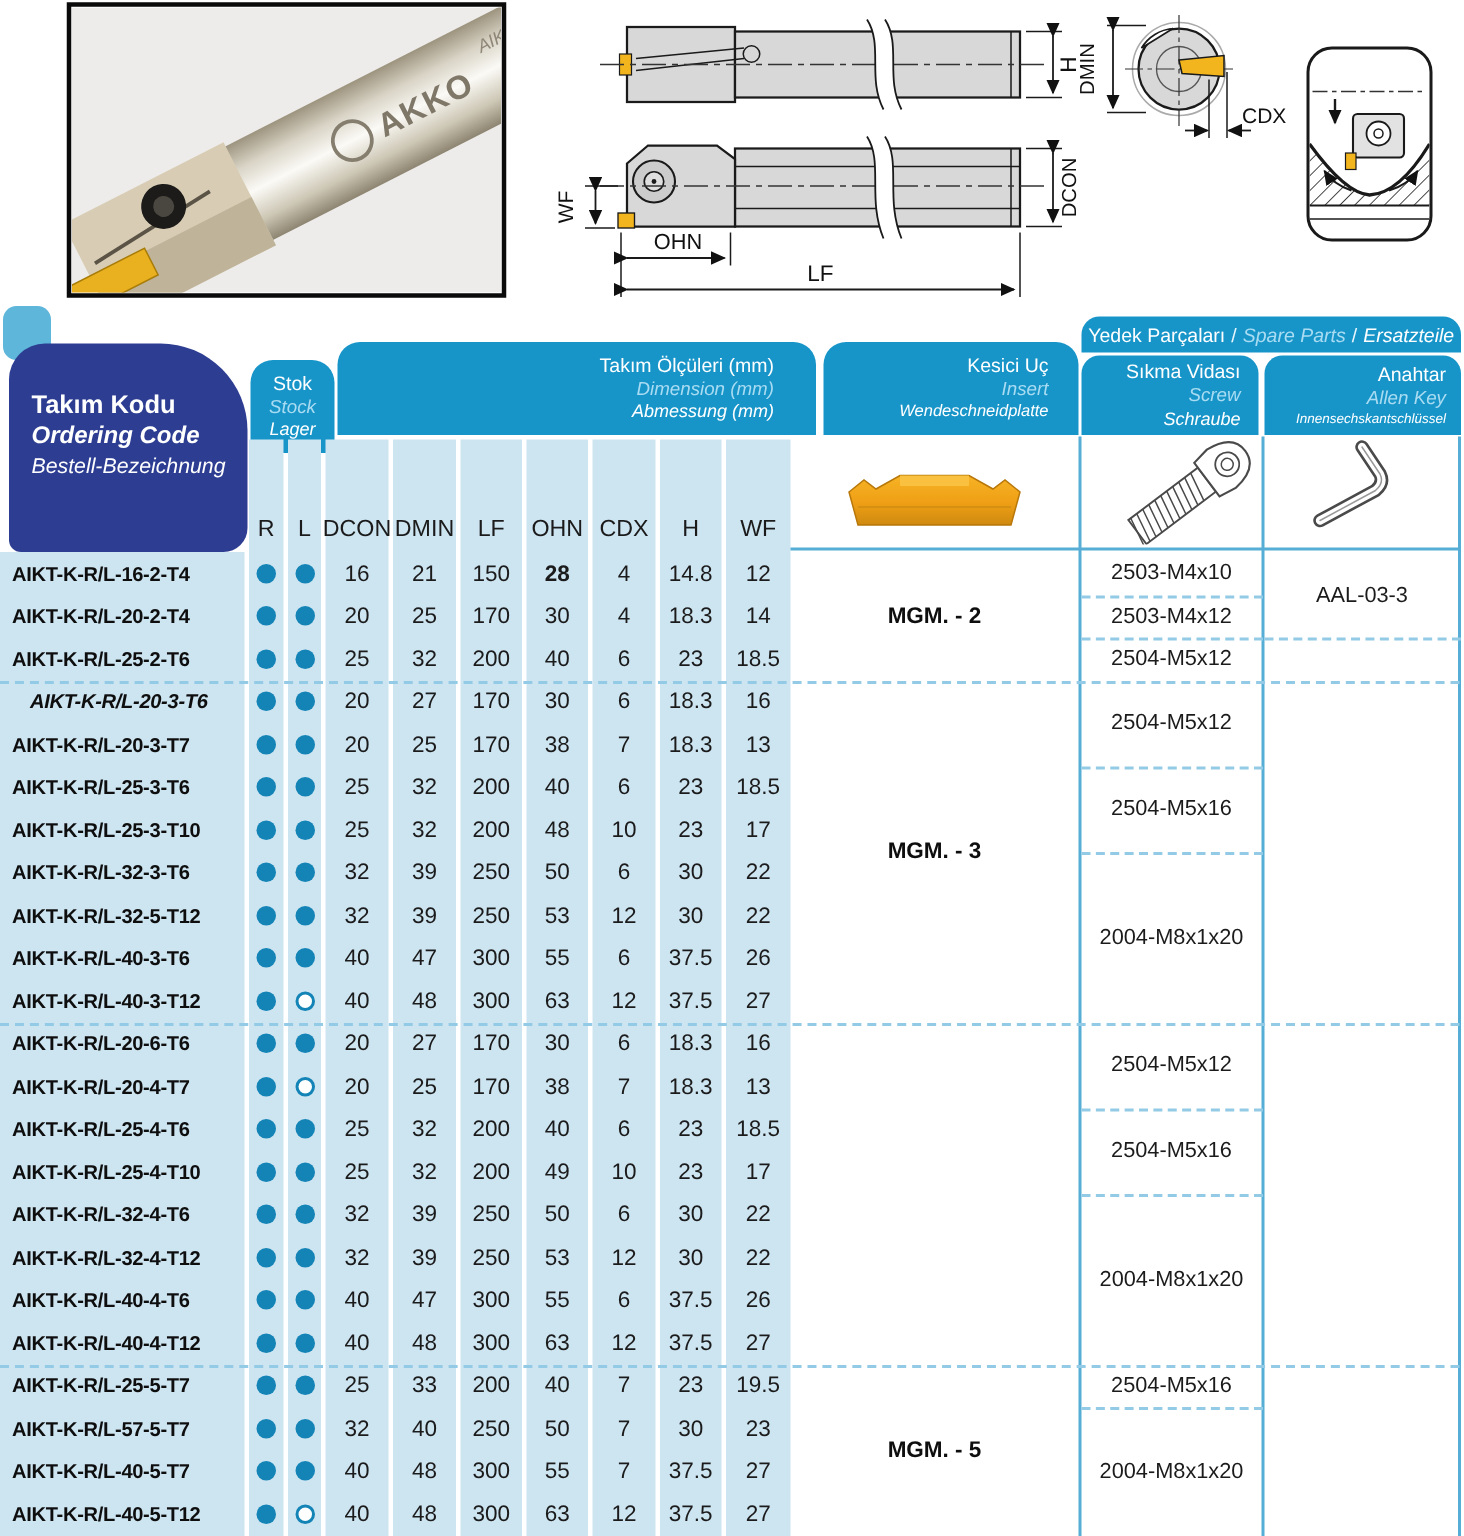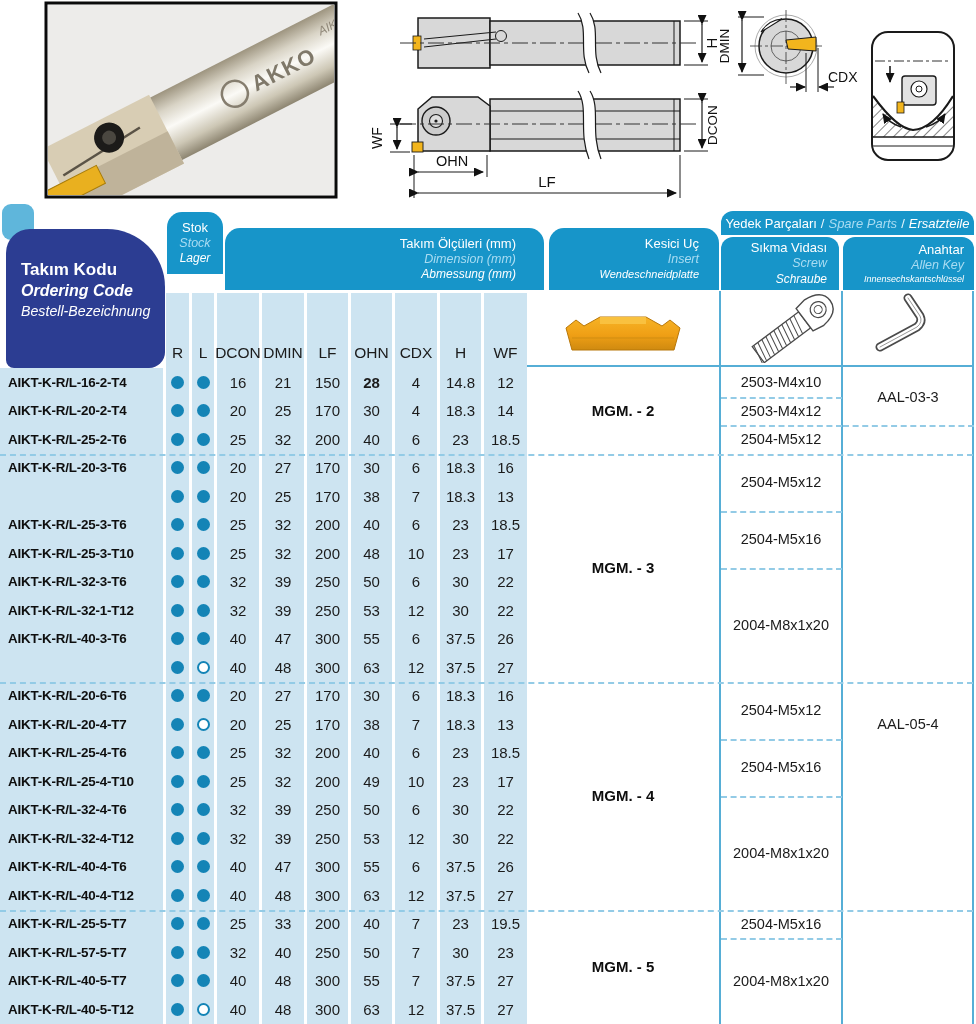--- a/index.html
+++ b/index.html
@@ -179,21 +179,21 @@
   </svg>
 
   <div class="corner-tab"></div>
 
   <div class="navy-box">
     <div class="nb1">Takım Kodu</div>
     <div class="nb2">Ordering Code</div>
     <div class="nb3">Bestell-Bezeichnung</div>
   </div>
 
-  <div class="cyan center" style="left:167px;top:212px;width:56px;height:62px">
+  <div class="cyan center" style="left:167px;top:240px;width:56px;height:62px">
     <div class="l1">Stok</div>
     <div class="l2">Stock</div>
     <div class="l3">Lager</div>
   </div>
 
   <div class="cyan right" style="left:549px;top:228px;width:170px;height:62px;padding-right:20px">
     <div class="l1">Kesici Uç</div>
     <div class="l2">Insert</div>
     <div class="l3" style="font-size:11px">Wendeschneidplatte</div>
   </div>
@@ -293,30 +293,31 @@
       <div class="code" style="left: 0px; top: 425px; width: 163px; height: 28.5px;">AIKT-K-R/L-25-2-T6</div>
       <div class="dot" style="left: 171px; top: 432.75px; width: 13px; height: 13px;"></div>
       <div class="dot" style="left: 196.5px; top: 432.75px; width: 13px; height: 13px;"></div>
       <div class="num" style="left: 217px; top: 425px; width: 42px; height: 28.5px;">25</div>
       <div class="num" style="left: 262px; top: 425px; width: 42px; height: 28.5px;">32</div>
       <div class="num" style="left: 307px; top: 425px; width: 41px; height: 28.5px;">200</div>
       <div class="num" style="left: 351px; top: 425px; width: 41px; height: 28.5px;">40</div>
       <div class="num" style="left: 395px; top: 425px; width: 42px; height: 28.5px;">6</div>
       <div class="num" style="left: 440px; top: 425px; width: 41px; height: 28.5px;">23</div>
       <div class="num" style="left: 484px; top: 425px; width: 43px; height: 28.5px;">18.5</div>
-      <div class="code" style="left: 0px; top: 453.5px; width: 195px; height: 28.5px;">AIKT-K-R/L-20-3-T6</div>
+      <div class="code" style="left: 12px; top: 453.5px; width: 195px; height: 28.5px; font-style: italic;">AIKT-K-R/L-20-3-T6</div>
       <div class="dot" style="left: 171px; top: 461.25px; width: 13px; height: 13px;"></div>
       <div class="dot" style="left: 196.5px; top: 461.25px; width: 13px; height: 13px;"></div>
       <div class="num" style="left: 217px; top: 453.5px; width: 42px; height: 28.5px;">20</div>
       <div class="num" style="left: 262px; top: 453.5px; width: 42px; height: 28.5px;">27</div>
       <div class="num" style="left: 307px; top: 453.5px; width: 41px; height: 28.5px;">170</div>
       <div class="num" style="left: 351px; top: 453.5px; width: 41px; height: 28.5px;">30</div>
       <div class="num" style="left: 395px; top: 453.5px; width: 42px; height: 28.5px;">6</div>
       <div class="num" style="left: 440px; top: 453.5px; width: 41px; height: 28.5px;">18.3</div>
       <div class="num" style="left: 484px; top: 453.5px; width: 43px; height: 28.5px;">16</div>
+      <div class="code" style="left: 0px; top: 482px; width: 163px; height: 28.5px;">AIKT-K-R/L-20-3-T7</div>
       <div class="dot" style="left: 171px; top: 489.75px; width: 13px; height: 13px;"></div>
       <div class="dot" style="left: 196.5px; top: 489.75px; width: 13px; height: 13px;"></div>
       <div class="num" style="left: 217px; top: 482px; width: 42px; height: 28.5px;">20</div>
       <div class="num" style="left: 262px; top: 482px; width: 42px; height: 28.5px;">25</div>
       <div class="num" style="left: 307px; top: 482px; width: 41px; height: 28.5px;">170</div>
       <div class="num" style="left: 351px; top: 482px; width: 41px; height: 28.5px;">38</div>
       <div class="num" style="left: 395px; top: 482px; width: 42px; height: 28.5px;">7</div>
       <div class="num" style="left: 440px; top: 482px; width: 41px; height: 28.5px;">18.3</div>
       <div class="num" style="left: 484px; top: 482px; width: 43px; height: 28.5px;">13</div>
       <div class="code" style="left: 0px; top: 510.5px; width: 163px; height: 28.5px;">AIKT-K-R/L-25-3-T6</div>
@@ -342,40 +343,41 @@
       <div class="code" style="left: 0px; top: 567.5px; width: 163px; height: 28.5px;">AIKT-K-R/L-32-3-T6</div>
       <div class="dot" style="left: 171px; top: 575.25px; width: 13px; height: 13px;"></div>
       <div class="dot" style="left: 196.5px; top: 575.25px; width: 13px; height: 13px;"></div>
       <div class="num" style="left: 217px; top: 567.5px; width: 42px; height: 28.5px;">32</div>
       <div class="num" style="left: 262px; top: 567.5px; width: 42px; height: 28.5px;">39</div>
       <div class="num" style="left: 307px; top: 567.5px; width: 41px; height: 28.5px;">250</div>
       <div class="num" style="left: 351px; top: 567.5px; width: 41px; height: 28.5px;">50</div>
       <div class="num" style="left: 395px; top: 567.5px; width: 42px; height: 28.5px;">6</div>
       <div class="num" style="left: 440px; top: 567.5px; width: 41px; height: 28.5px;">30</div>
       <div class="num" style="left: 484px; top: 567.5px; width: 43px; height: 28.5px;">22</div>
-      <div class="code" style="left: 0px; top: 596px; width: 163px; height: 28.5px;">AIKT-K-R/L-32-1-T12</div>
+      <div class="code" style="left: 0px; top: 596px; width: 163px; height: 28.5px;">AIKT-K-R/L-32-5-T12</div>
       <div class="dot" style="left: 171px; top: 603.75px; width: 13px; height: 13px;"></div>
       <div class="dot" style="left: 196.5px; top: 603.75px; width: 13px; height: 13px;"></div>
       <div class="num" style="left: 217px; top: 596px; width: 42px; height: 28.5px;">32</div>
       <div class="num" style="left: 262px; top: 596px; width: 42px; height: 28.5px;">39</div>
       <div class="num" style="left: 307px; top: 596px; width: 41px; height: 28.5px;">250</div>
       <div class="num" style="left: 351px; top: 596px; width: 41px; height: 28.5px;">53</div>
       <div class="num" style="left: 395px; top: 596px; width: 42px; height: 28.5px;">12</div>
       <div class="num" style="left: 440px; top: 596px; width: 41px; height: 28.5px;">30</div>
       <div class="num" style="left: 484px; top: 596px; width: 43px; height: 28.5px;">22</div>
       <div class="code" style="left: 0px; top: 624.5px; width: 163px; height: 28.5px;">AIKT-K-R/L-40-3-T6</div>
       <div class="dot" style="left: 171px; top: 632.25px; width: 13px; height: 13px;"></div>
       <div class="dot" style="left: 196.5px; top: 632.25px; width: 13px; height: 13px;"></div>
       <div class="num" style="left: 217px; top: 624.5px; width: 42px; height: 28.5px;">40</div>
       <div class="num" style="left: 262px; top: 624.5px; width: 42px; height: 28.5px;">47</div>
       <div class="num" style="left: 307px; top: 624.5px; width: 41px; height: 28.5px;">300</div>
       <div class="num" style="left: 351px; top: 624.5px; width: 41px; height: 28.5px;">55</div>
       <div class="num" style="left: 395px; top: 624.5px; width: 42px; height: 28.5px;">6</div>
       <div class="num" style="left: 440px; top: 624.5px; width: 41px; height: 28.5px;">37.5</div>
       <div class="num" style="left: 484px; top: 624.5px; width: 43px; height: 28.5px;">26</div>
+      <div class="code" style="left: 0px; top: 653px; width: 163px; height: 28.5px;">AIKT-K-R/L-40-3-T12</div>
       <div class="dot" style="left: 171px; top: 660.75px; width: 13px; height: 13px;"></div>
       <div class="dot open" style="left: 196.5px; top: 660.75px; width: 13px; height: 13px;"></div>
       <div class="num" style="left: 217px; top: 653px; width: 42px; height: 28.5px;">40</div>
       <div class="num" style="left: 262px; top: 653px; width: 42px; height: 28.5px;">48</div>
       <div class="num" style="left: 307px; top: 653px; width: 41px; height: 28.5px;">300</div>
       <div class="num" style="left: 351px; top: 653px; width: 41px; height: 28.5px;">63</div>
       <div class="num" style="left: 395px; top: 653px; width: 42px; height: 28.5px;">12</div>
       <div class="num" style="left: 440px; top: 653px; width: 41px; height: 28.5px;">37.5</div>
       <div class="num" style="left: 484px; top: 653px; width: 43px; height: 28.5px;">27</div>
       <div class="code" style="left: 0px; top: 681.5px; width: 163px; height: 28.5px;">AIKT-K-R/L-20-6-T6</div>
@@ -495,21 +497,20 @@
       <div class="num" style="left: 262px; top: 995px; width: 42px; height: 28.5px;">48</div>
       <div class="num" style="left: 307px; top: 995px; width: 41px; height: 28.5px;">300</div>
       <div class="num" style="left: 351px; top: 995px; width: 41px; height: 28.5px;">63</div>
       <div class="num" style="left: 395px; top: 995px; width: 42px; height: 28.5px;">12</div>
       <div class="num" style="left: 440px; top: 995px; width: 41px; height: 28.5px;">37.5</div>
       <div class="num" style="left: 484px; top: 995px; width: 43px; height: 28.5px;">27</div>
       <div class="glabel" style="left: 528px; top: 368px; width: 190px; height: 85.5px;">MGM. - 2</div>
       <div class="dashline" style="left: 0px; top: 453.5px; width: 973px; height: 0px;"></div>
       <div class="glabel" style="left: 528px; top: 453.5px; width: 190px; height: 228px;">MGM. - 3</div>
       <div class="dashline" style="left: 0px; top: 681.5px; width: 973px; height: 0px;"></div>
-      <div class="glabel" style="left: 528px; top: 681.5px; width: 190px; height: 228px;">MGM. - 4</div>
       <div class="dashline" style="left: 0px; top: 909.5px; width: 973px; height: 0px;"></div>
       <div class="glabel" style="left: 528px; top: 909.5px; width: 190px; height: 114px;">MGM. - 5</div>
       <div class="slabel" style="left: 722px; top: 368px; width: 118px; height: 28.5px;">2503-M4x10</div>
       <div class="slabel" style="left: 722px; top: 396.5px; width: 118px; height: 28.5px;">2503-M4x12</div>
       <div class="dashline" style="left: 721px; top: 396.5px; width: 121px; height: 0px;"></div>
       <div class="slabel" style="left: 722px; top: 425px; width: 118px; height: 28.5px;">2504-M5x12</div>
       <div class="dashline" style="left: 721px; top: 425px; width: 121px; height: 0px;"></div>
       <div class="slabel" style="left: 722px; top: 453.5px; width: 118px; height: 57px;">2504-M5x12</div>
       <div class="slabel" style="left: 722px; top: 510.5px; width: 118px; height: 57px;">2504-M5x16</div>
       <div class="dashline" style="left: 721px; top: 510.5px; width: 121px; height: 0px;"></div>
@@ -517,16 +518,15 @@
       <div class="dashline" style="left: 721px; top: 567.5px; width: 121px; height: 0px;"></div>
       <div class="slabel" style="left: 722px; top: 681.5px; width: 118px; height: 57px;">2504-M5x12</div>
       <div class="slabel" style="left: 722px; top: 738.5px; width: 118px; height: 57px;">2504-M5x16</div>
       <div class="dashline" style="left: 721px; top: 738.5px; width: 121px; height: 0px;"></div>
       <div class="slabel" style="left: 722px; top: 795.5px; width: 118px; height: 114px;">2004-M8x1x20</div>
       <div class="dashline" style="left: 721px; top: 795.5px; width: 121px; height: 0px;"></div>
       <div class="slabel" style="left: 722px; top: 909.5px; width: 118px; height: 28.5px;">2504-M5x16</div>
       <div class="slabel" style="left: 722px; top: 938px; width: 118px; height: 85.5px;">2004-M8x1x20</div>
       <div class="dashline" style="left: 721px; top: 938px; width: 121px; height: 0px;"></div>
       <div class="slabel" style="left: 844px; top: 368px; width: 128px; height: 57px;">AAL-03-3</div>
-      <div class="slabel" style="left: 844px; top: 425px; width: 128px; height: 598.5px;">AAL-05-4</div>
       <div class="dashline" style="left: 843px; top: 425px; width: 131px; height: 0px;"></div>
     </div>
 </div>
 
 </body></html>

